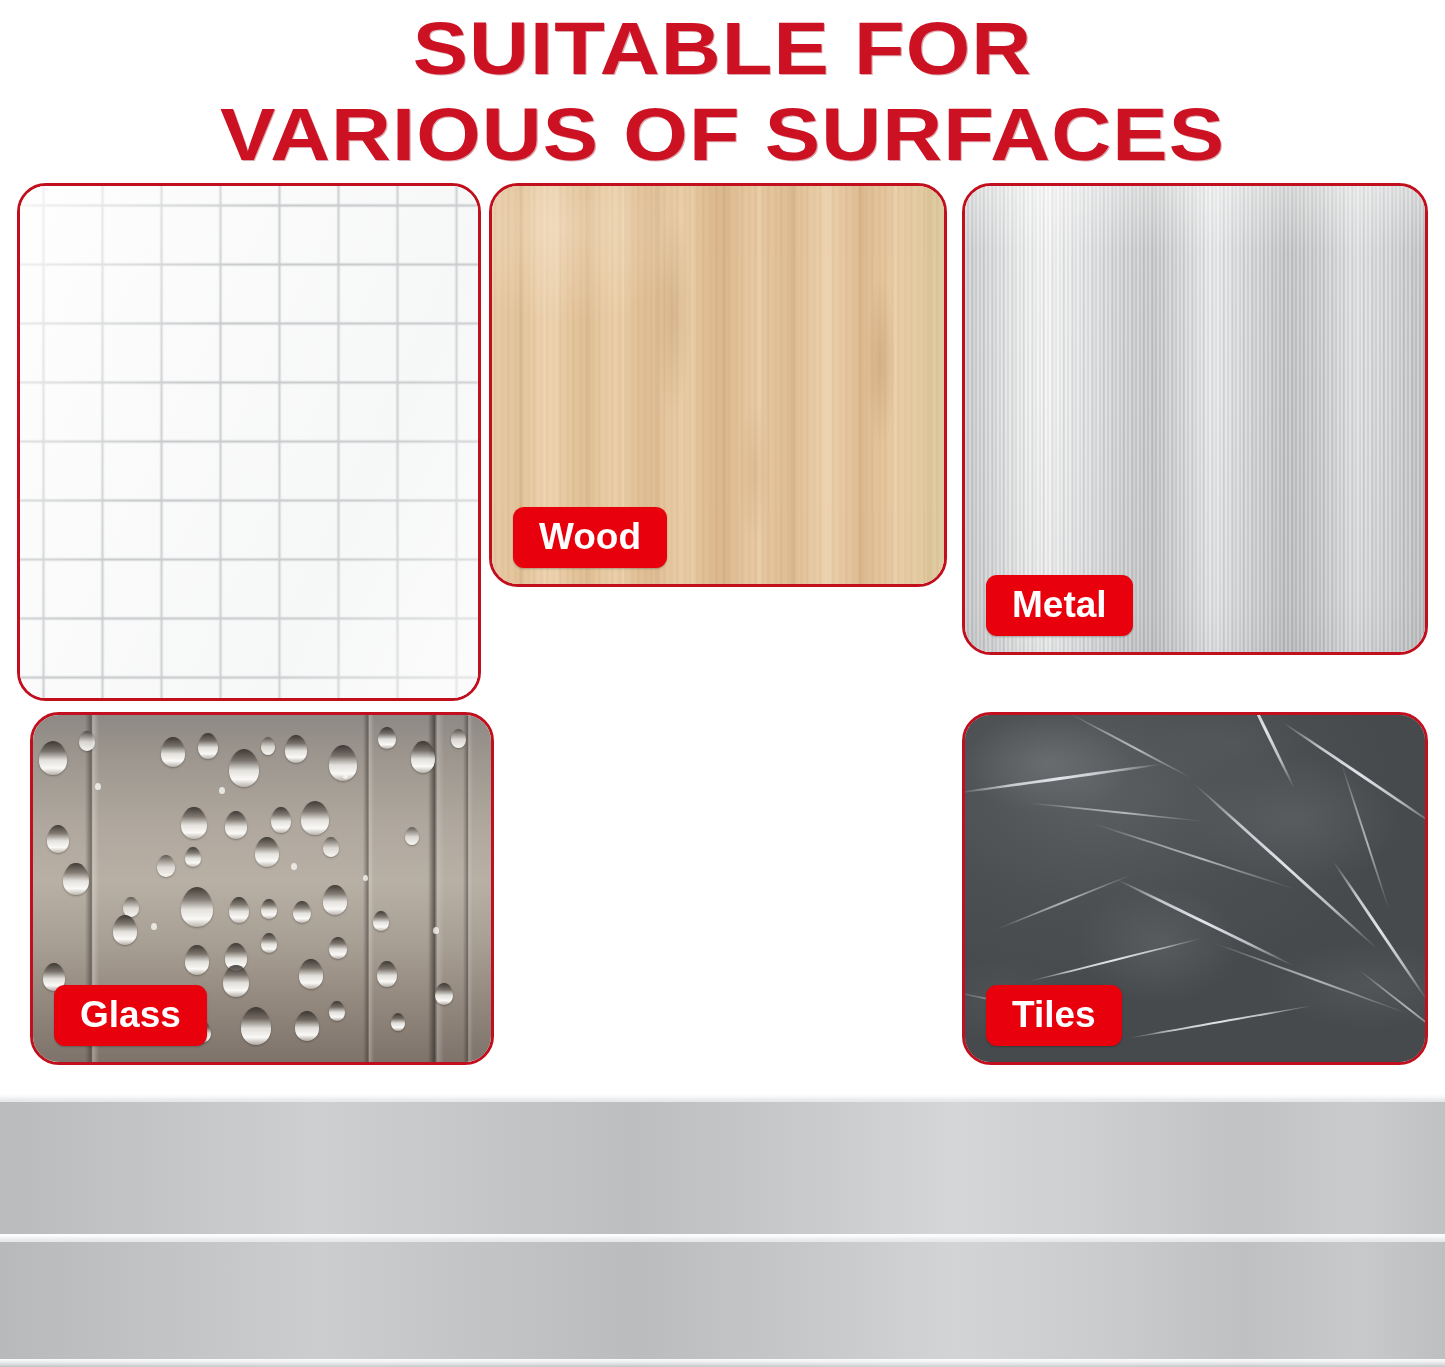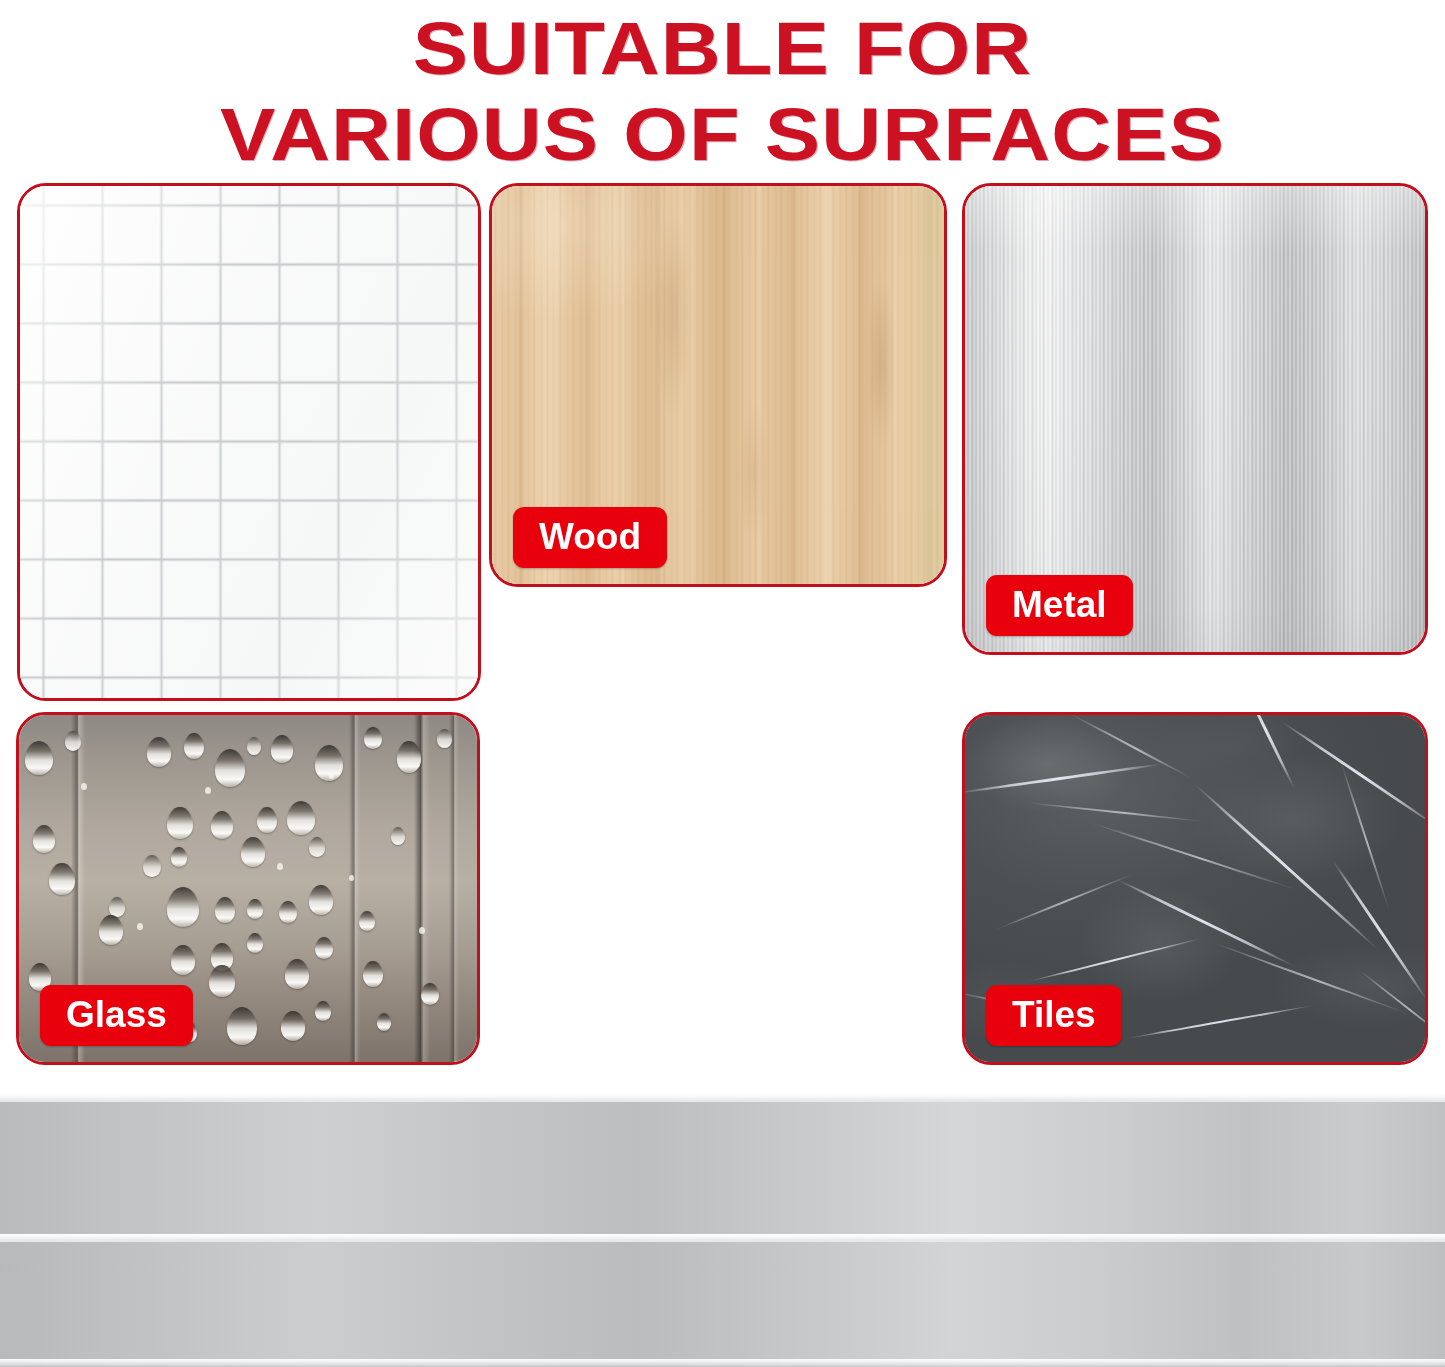--- a/index.html
+++ b/index.html
@@ -57,21 +57,21 @@
   }
   .panel-surface {
     position: absolute;
     inset: 0;
   }
 
   
   .p-tiles   { left: 17px;  top: 0px;   width: 464px; height: 518px; }
   .p-wood    { left: 489px; top: 0px;   width: 458px; height: 404px; }
   .p-metal   { left: 962px; top: 0px;   width: 466px; height: 472px; }
-  .p-glass   { left: 16px;  top: 529px; width: 464px; height: 353px; }
+  .p-glass   { left: 30px;  top: 529px; width: 464px; height: 353px; }
   .p-plastic { left: 489px; top: 430px; width: 458px; height: 452px; }
   .p-marble  { left: 962px; top: 529px; width: 466px; height: 353px; }
 
   
   .badge {
     position: absolute;
     left: 21px;
     bottom: 16px;
     background: #E8000D;
     color: #ffffff;

